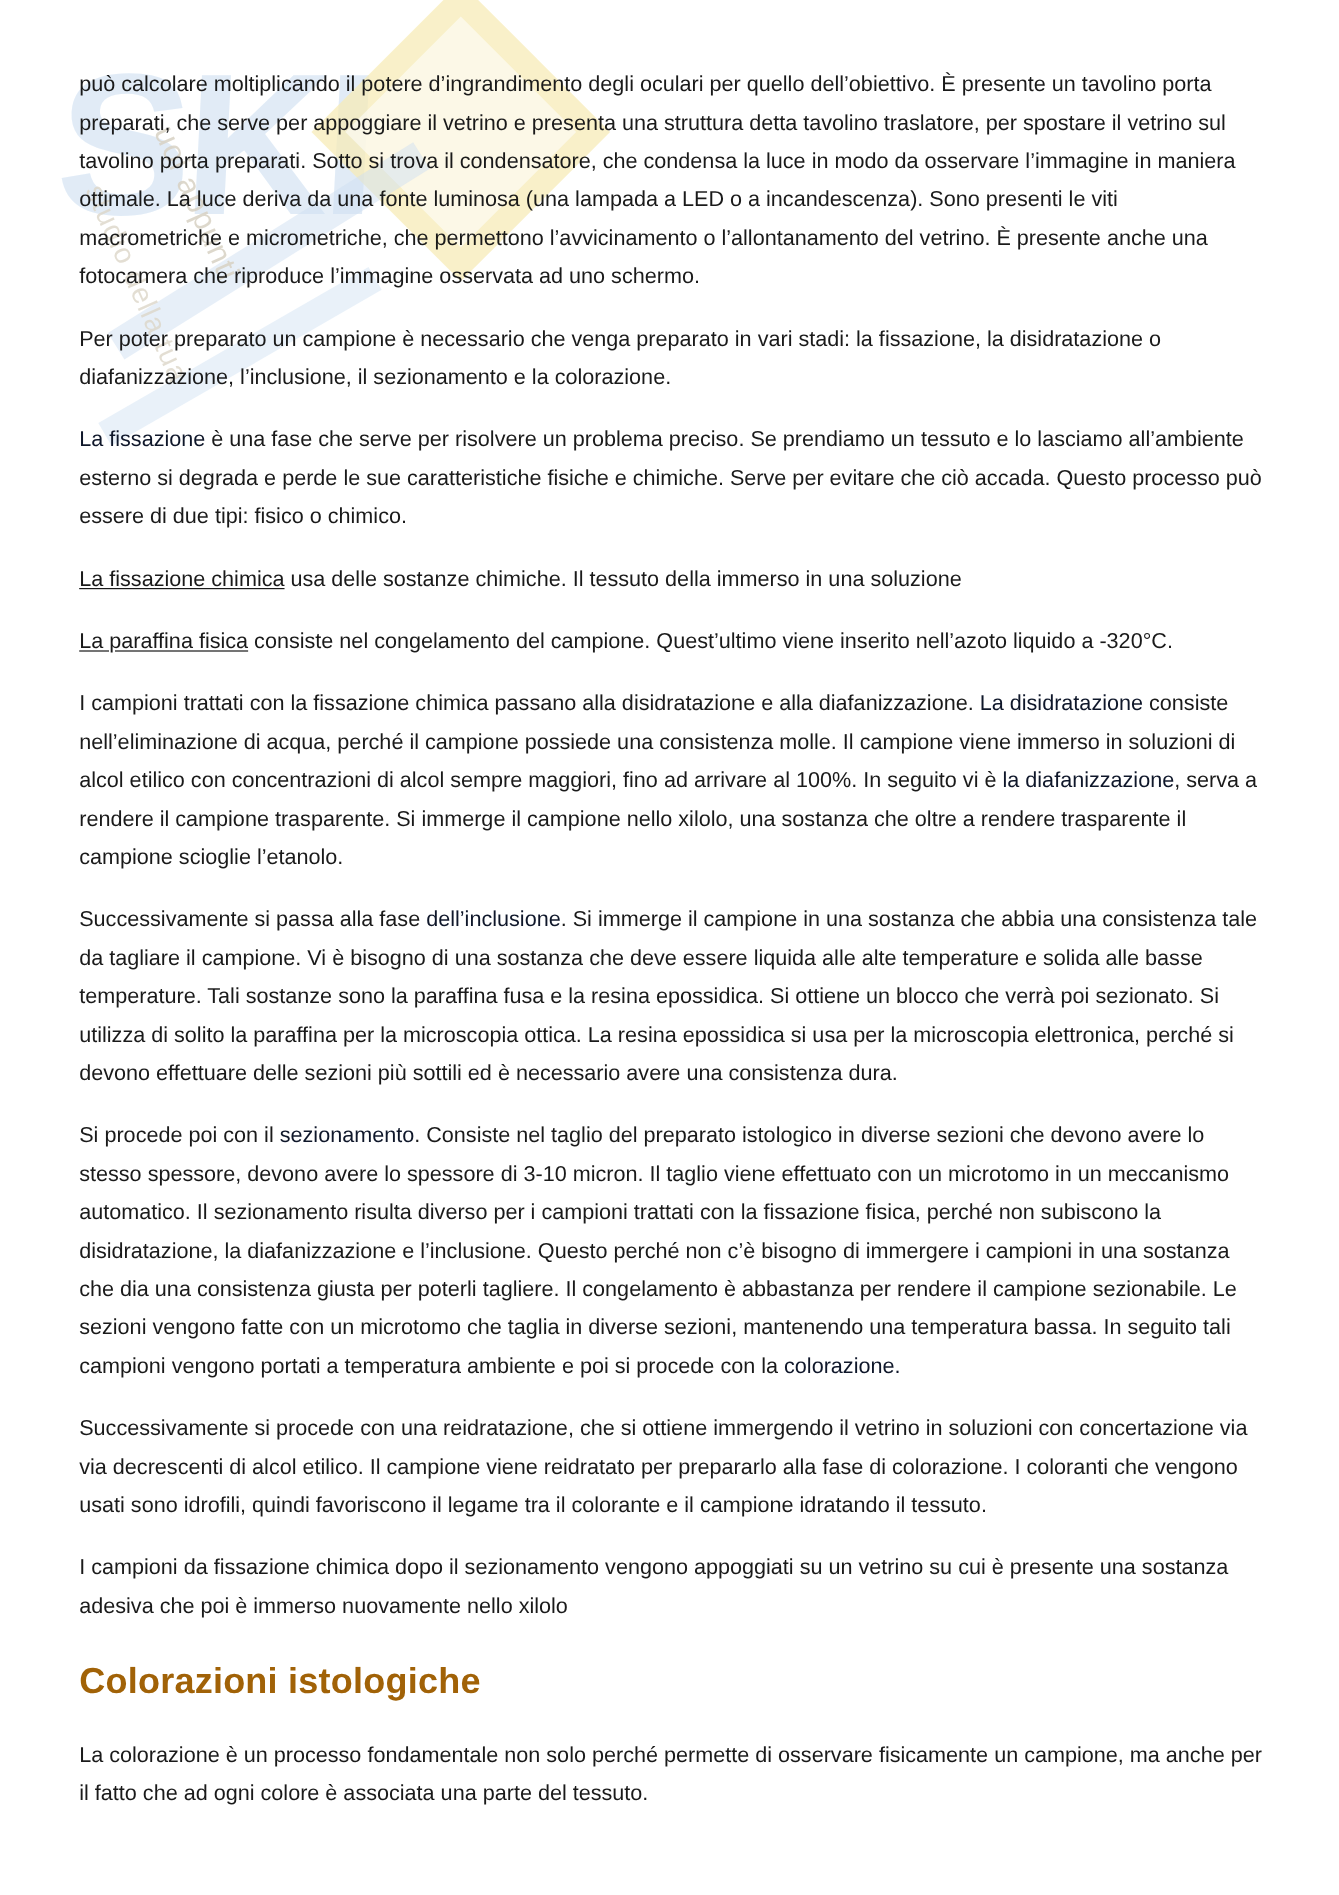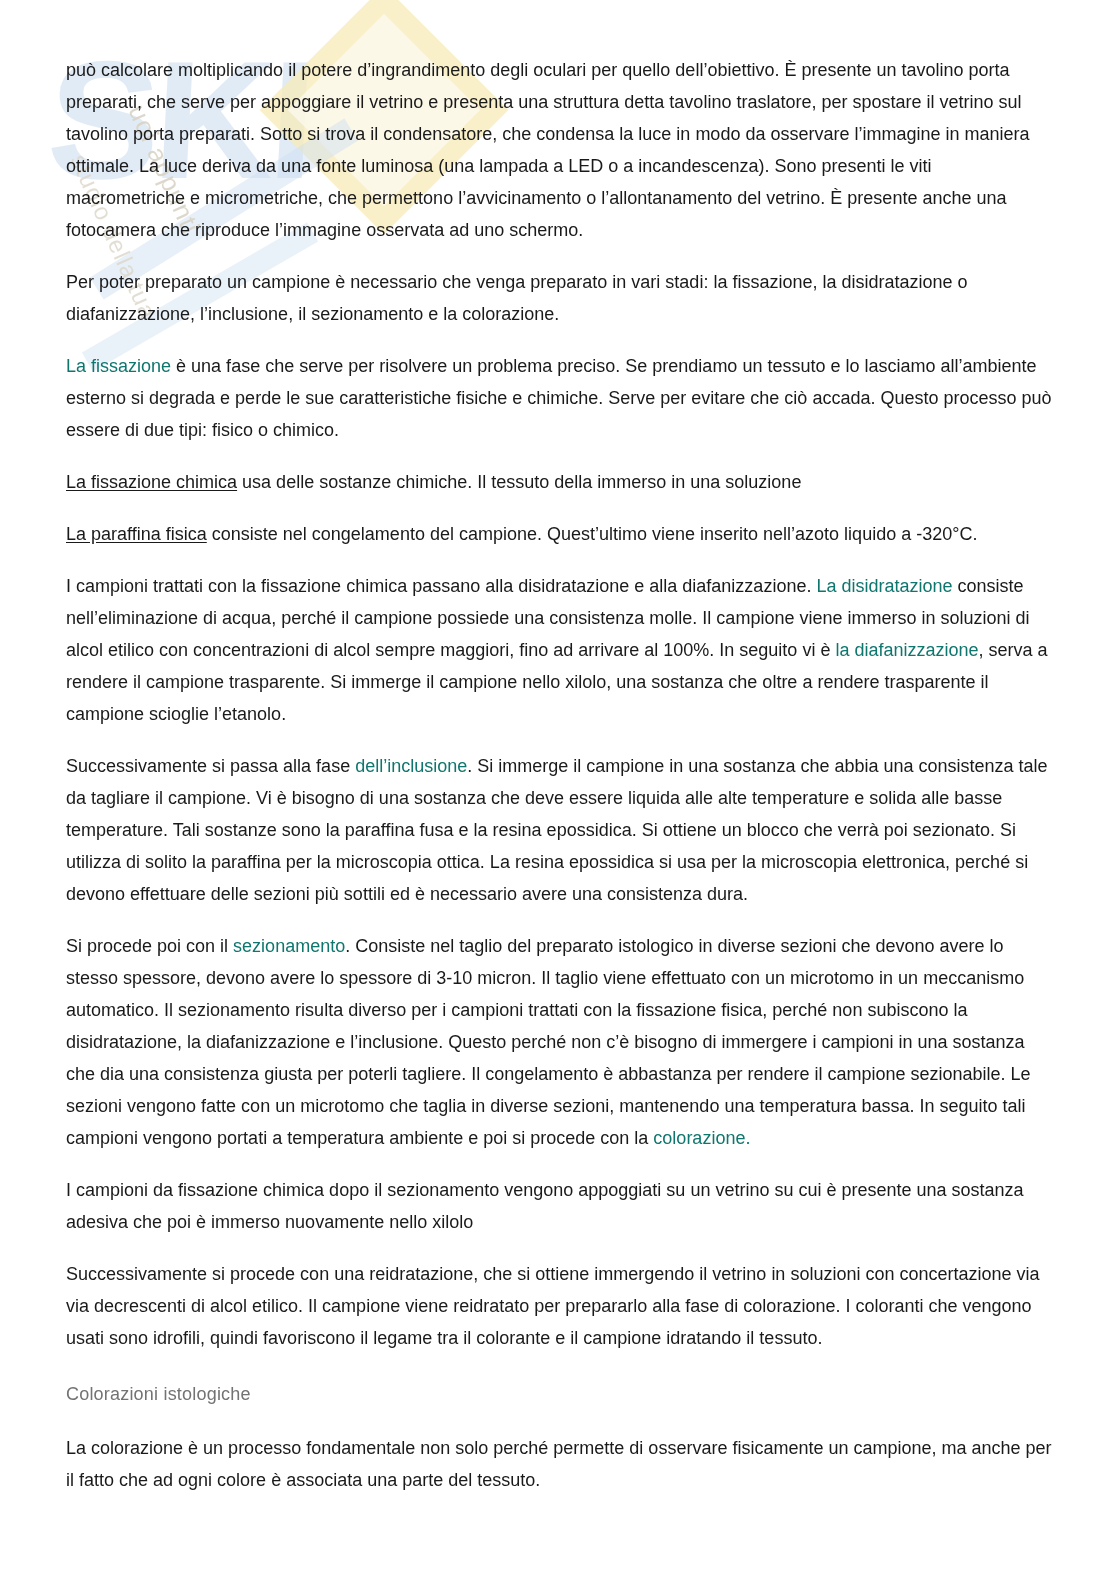--- a/index.html
+++ b/index.html
@@ -114,27 +114,27 @@
     padding: 54px 62px 0 66px;
   }
   p.para {
     margin: 0 0 20px 0;
     font-size: 18px;
     line-height: 32px;
     color: #1a1a1a;
     text-align: left;
     word-spacing: 0px;
   }
-  .red { color: #0f766e; text-align: center; }
+  .red { color: #0f172a; text-align: center; }
   .uline { text-decoration: underline; text-underline-offset: 2px; }
   h2.heading {
     margin: 30px 0 26px 0;
-    font-size: 18px;
-    font-weight: 400;
-    color: #737373;
+    font-size: 30px;
+    font-weight: 700;
+    color: #a16207;
     line-height: 1.2;
     letter-spacing: 0.2px;
   }
 </style>
 </head>
 <body>
 
 <div class="page">
 
   <div class="watermark">
@@ -149,19 +149,19 @@
 
   <div class="content" id="body-root">
       <p class="para"><span>può calcolare moltiplicando il potere d’ingrandimento degli oculari per quello dell’obiettivo. È presente un tavolino porta preparati, che serve per appoggiare il vetrino e presenta una struttura detta tavolino traslatore, per spostare il vetrino sul tavolino porta preparati. Sotto si trova il condensatore, che condensa la luce in modo da osservare l’immagine in maniera ottimale. La luce deriva da una fonte luminosa (una lampada a LED o a incandescenza). Sono presenti le viti macrometriche e micrometriche, che permettono l’avvicinamento o l’allontanamento del vetrino. È presente anche una fotocamera che riproduce l’immagine osservata ad uno schermo.</span></p>
       <p class="para"><span>Per poter preparato un campione è necessario che venga preparato in vari stadi: la fissazione, la disidratazione o diafanizzazione, l’inclusione, il sezionamento e la colorazione.</span></p>
       <p class="para"><span class="red">La fissazione</span><span> è una fase che serve per risolvere un problema preciso. Se prendiamo un tessuto e lo lasciamo all’ambiente esterno si degrada e perde le sue caratteristiche fisiche e chimiche. Serve per evitare che ciò accada. Questo processo può essere di due tipi: fisico o chimico.</span></p>
       <p class="para"><span class="uline">La fissazione chimica</span><span> usa delle sostanze chimiche. Il tessuto della immerso in una soluzione</span></p>
       <p class="para"><span class="uline">La paraffina fisica</span><span> consiste nel congelamento del campione. Quest’ultimo viene inserito nell’azoto liquido a -320°C.</span></p>
       <p class="para"><span>I campioni trattati con la fissazione chimica passano alla disidratazione e alla diafanizzazione. </span><span class="red">La disidratazione</span><span> consiste nell’eliminazione di acqua, perché il campione possiede una consistenza molle. Il campione viene immerso in soluzioni di alcol etilico con concentrazioni di alcol sempre maggiori, fino ad arrivare al 100%. In seguito vi è </span><span class="red">la diafanizzazione</span><span>, serva a rendere il campione trasparente. Si immerge il campione nello xilolo, una sostanza che oltre a rendere trasparente il campione scioglie l’etanolo.</span></p>
       <p class="para"><span>Successivamente si passa alla fase </span><span class="red">dell’inclusione</span><span>. Si immerge il campione in una sostanza che abbia una consistenza tale da tagliare il campione. Vi è bisogno di una sostanza che deve essere liquida alle alte temperature e solida alle basse temperature. Tali sostanze sono la paraffina fusa e la resina epossidica. Si ottiene un blocco che verrà poi sezionato. Si utilizza di solito la paraffina per la microscopia ottica. La resina epossidica si usa per la microscopia elettronica, perché si devono effettuare delle sezioni più sottili ed è necessario avere una consistenza dura.</span></p>
       <p class="para"><span>Si procede poi con il </span><span class="red">sezionamento</span><span>. Consiste nel taglio del preparato istologico in diverse sezioni che devono avere lo stesso spessore, devono avere lo spessore di 3-10 micron. Il taglio viene effettuato con un microtomo in un meccanismo automatico. Il sezionamento risulta diverso per i campioni trattati con la fissazione fisica, perché non subiscono la disidratazione, la diafanizzazione e l’inclusione. Questo perché non c’è bisogno di immergere i campioni in una sostanza che dia una consistenza giusta per poterli tagliere. Il congelamento è abbastanza per rendere il campione sezionabile. Le sezioni vengono fatte con un microtomo che taglia in diverse sezioni, mantenendo una temperatura bassa. In seguito tali campioni vengono portati a temperatura ambiente e poi si procede con la </span><span class="red">colorazione</span><span class="red">.</span></p>
+      <p class="para"><span>Successivamente si procede con una reidratazione, che si ottiene immergendo il vetrino in soluzioni con concertazione via via decrescenti di alcol etilico. Il campione viene reidratato per prepararlo alla fase di colorazione. I coloranti che vengono usati sono idrofili, quindi favoriscono il legame tra il colorante e il campione idratando il tessuto.</span></p>
       <p class="para"><span>I campioni da fissazione chimica dopo il sezionamento vengono appoggiati su un vetrino su cui è presente una sostanza adesiva che poi è immerso nuovamente nello xilolo</span></p>
-      <p class="para"><span>Successivamente si procede con una reidratazione, che si ottiene immergendo il vetrino in soluzioni con concertazione via via decrescenti di alcol etilico. Il campione viene reidratato per prepararlo alla fase di colorazione. I coloranti che vengono usati sono idrofili, quindi favoriscono il legame tra il colorante e il campione idratando il tessuto.</span></p>
       <h2 class="heading"><span>Colorazioni istologiche</span></h2>
       <p class="para"><span>La colorazione è un processo fondamentale non solo perché permette di osservare fisicamente un campione, ma anche per il fatto che ad ogni colore è associata una parte del tessuto.</span></p>
     </div>
 
 </div>
 
 </body></html>

